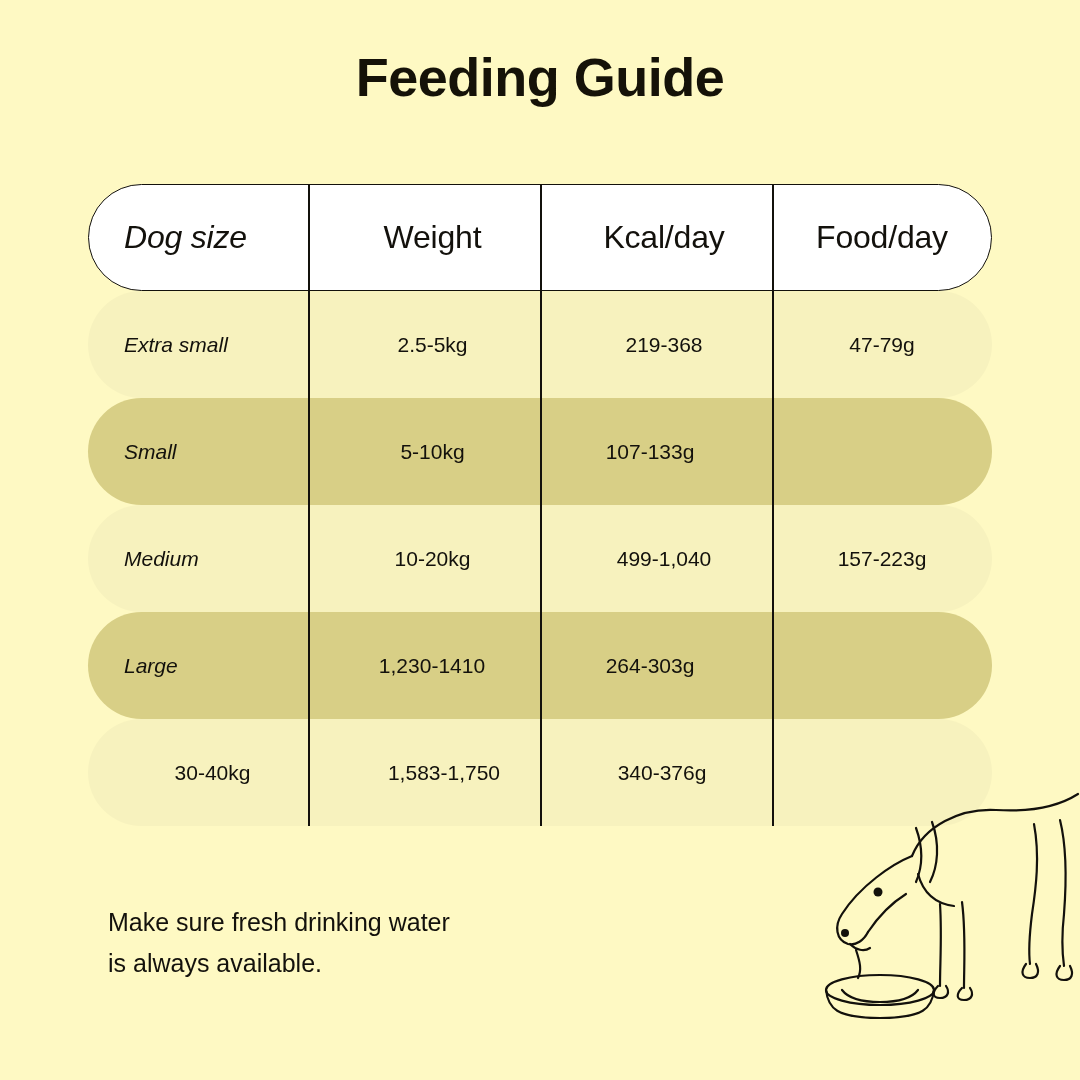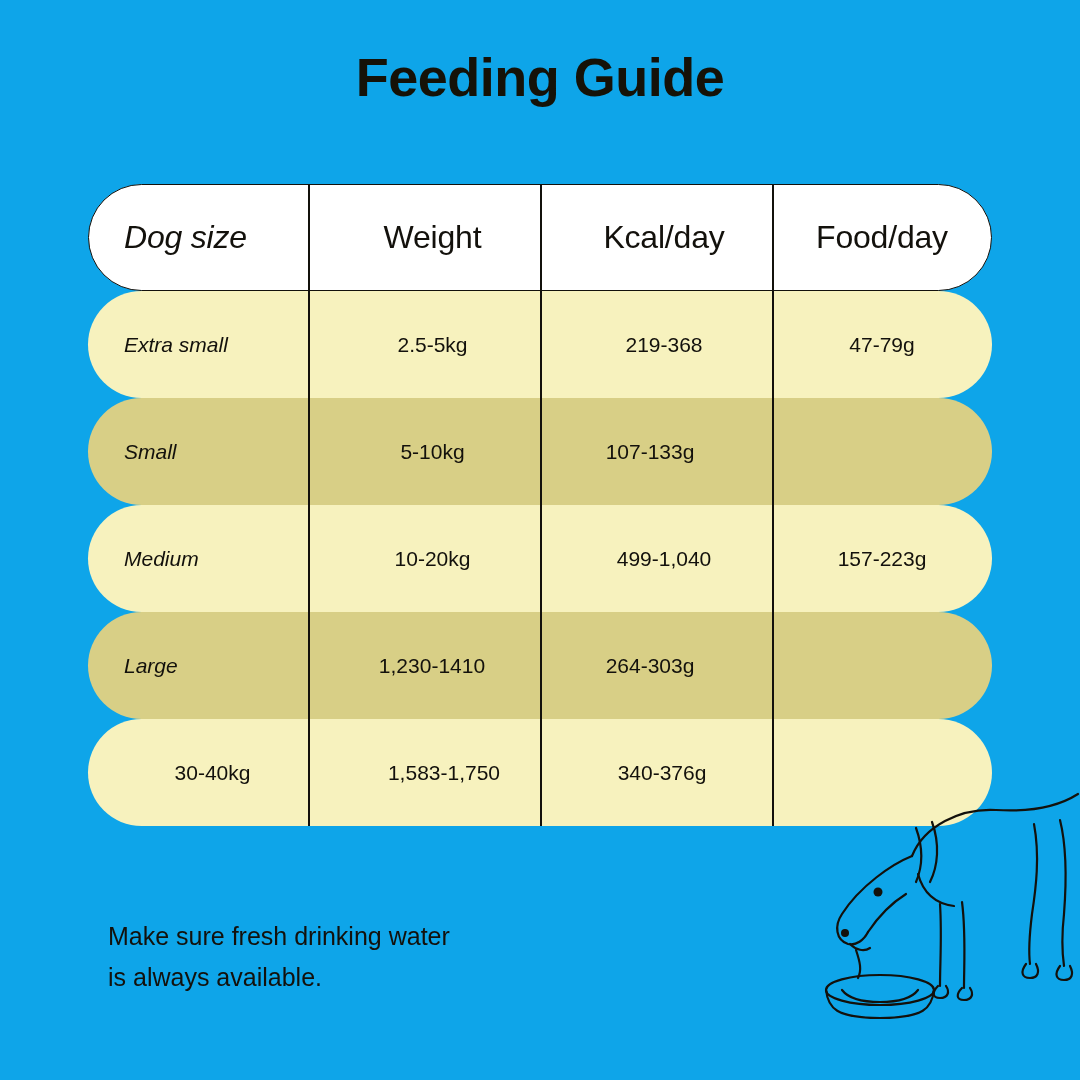--- a/index.html
+++ b/index.html
@@ -8,21 +8,21 @@
     width: 1080px; height: 1080px;
     background: #ffffff;
     font-family: "Liberation Sans", sans-serif;
     color: #13110c;
     overflow: hidden;
   }
   #page {
     position: relative;
     width: 1080px;
     height: 1080px;
-    background: #0ea5e9;
+    background: #fef9c3;
   }
   
   .title {
     position: absolute;
     top: 46px;
     left: 0;
     width: 1080px;
     text-align: center;
     font-size: 54px;
     font-weight: 700;
@@ -96,21 +96,20 @@
 
   
   .note {
     position: absolute;
     left: 108px;
     top: 902px;
     width: 520px;
     font-size: 25px;
     line-height: 1.62;
     color: #13110c;
-    margin-top: 14px;
   }
   .note span { display: block; }
 
   
   .dog {
     position: absolute;
     right: 0;
     bottom: 36px;
     width: 260px;
     height: 280px;

